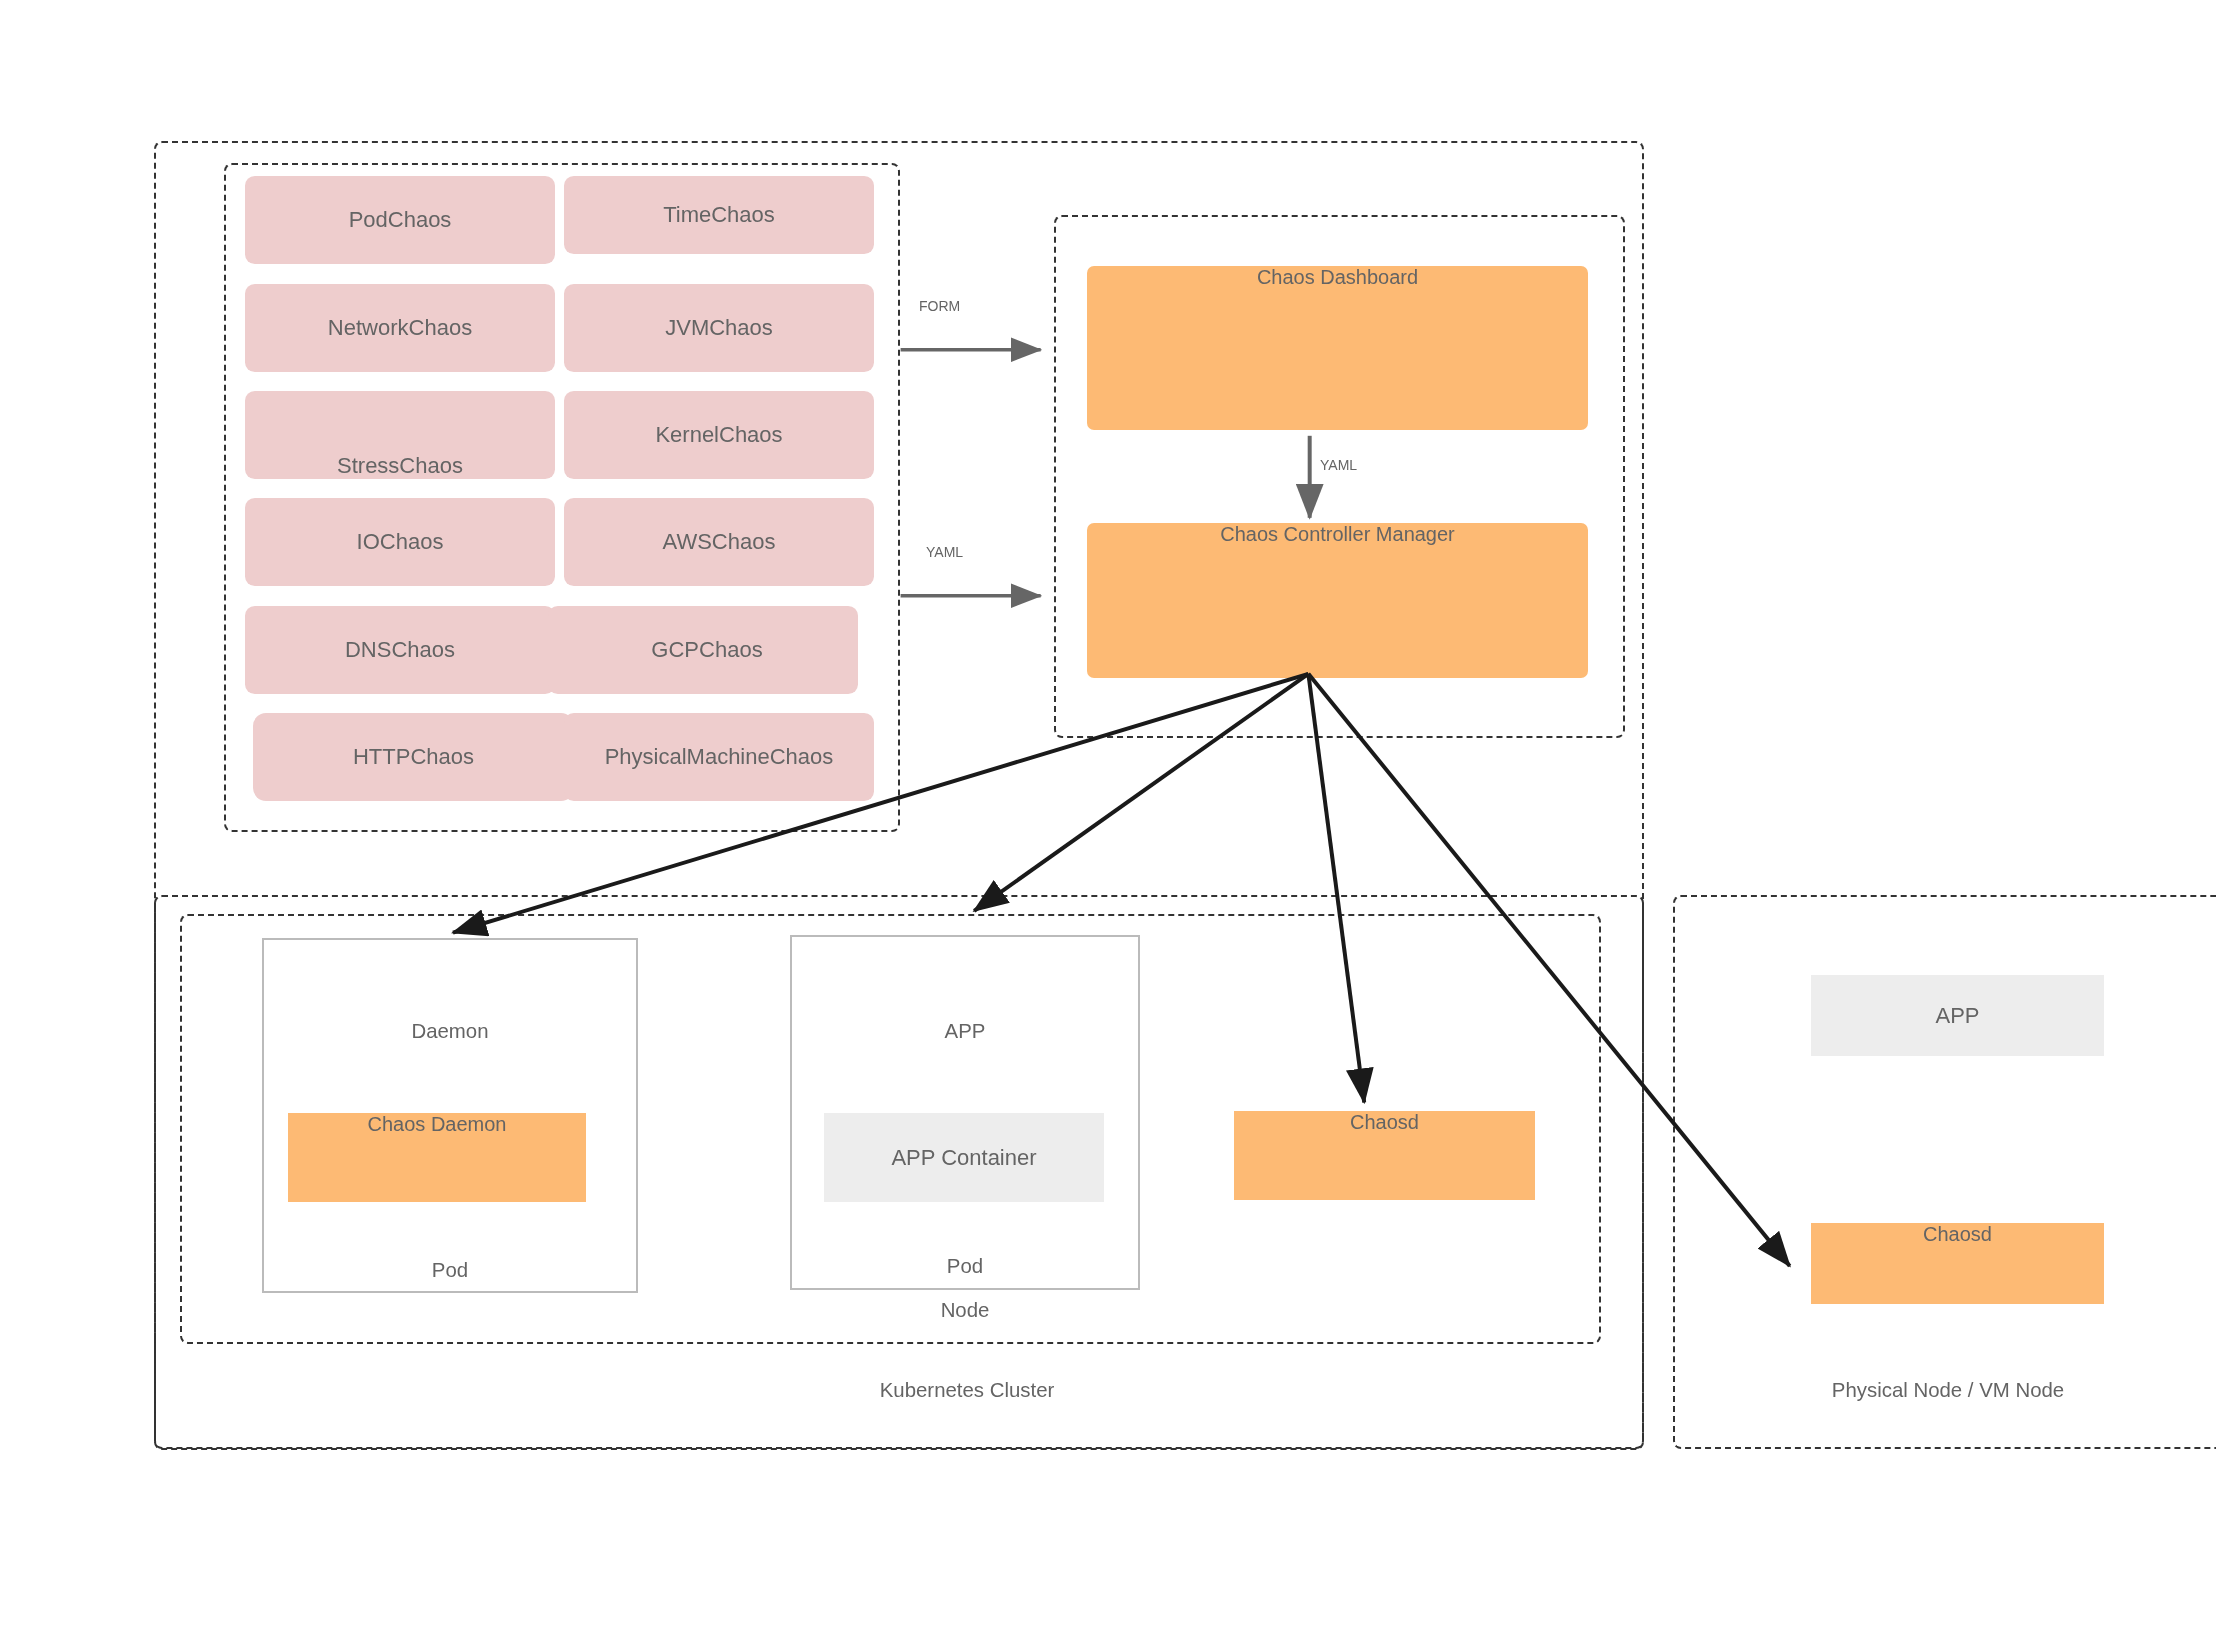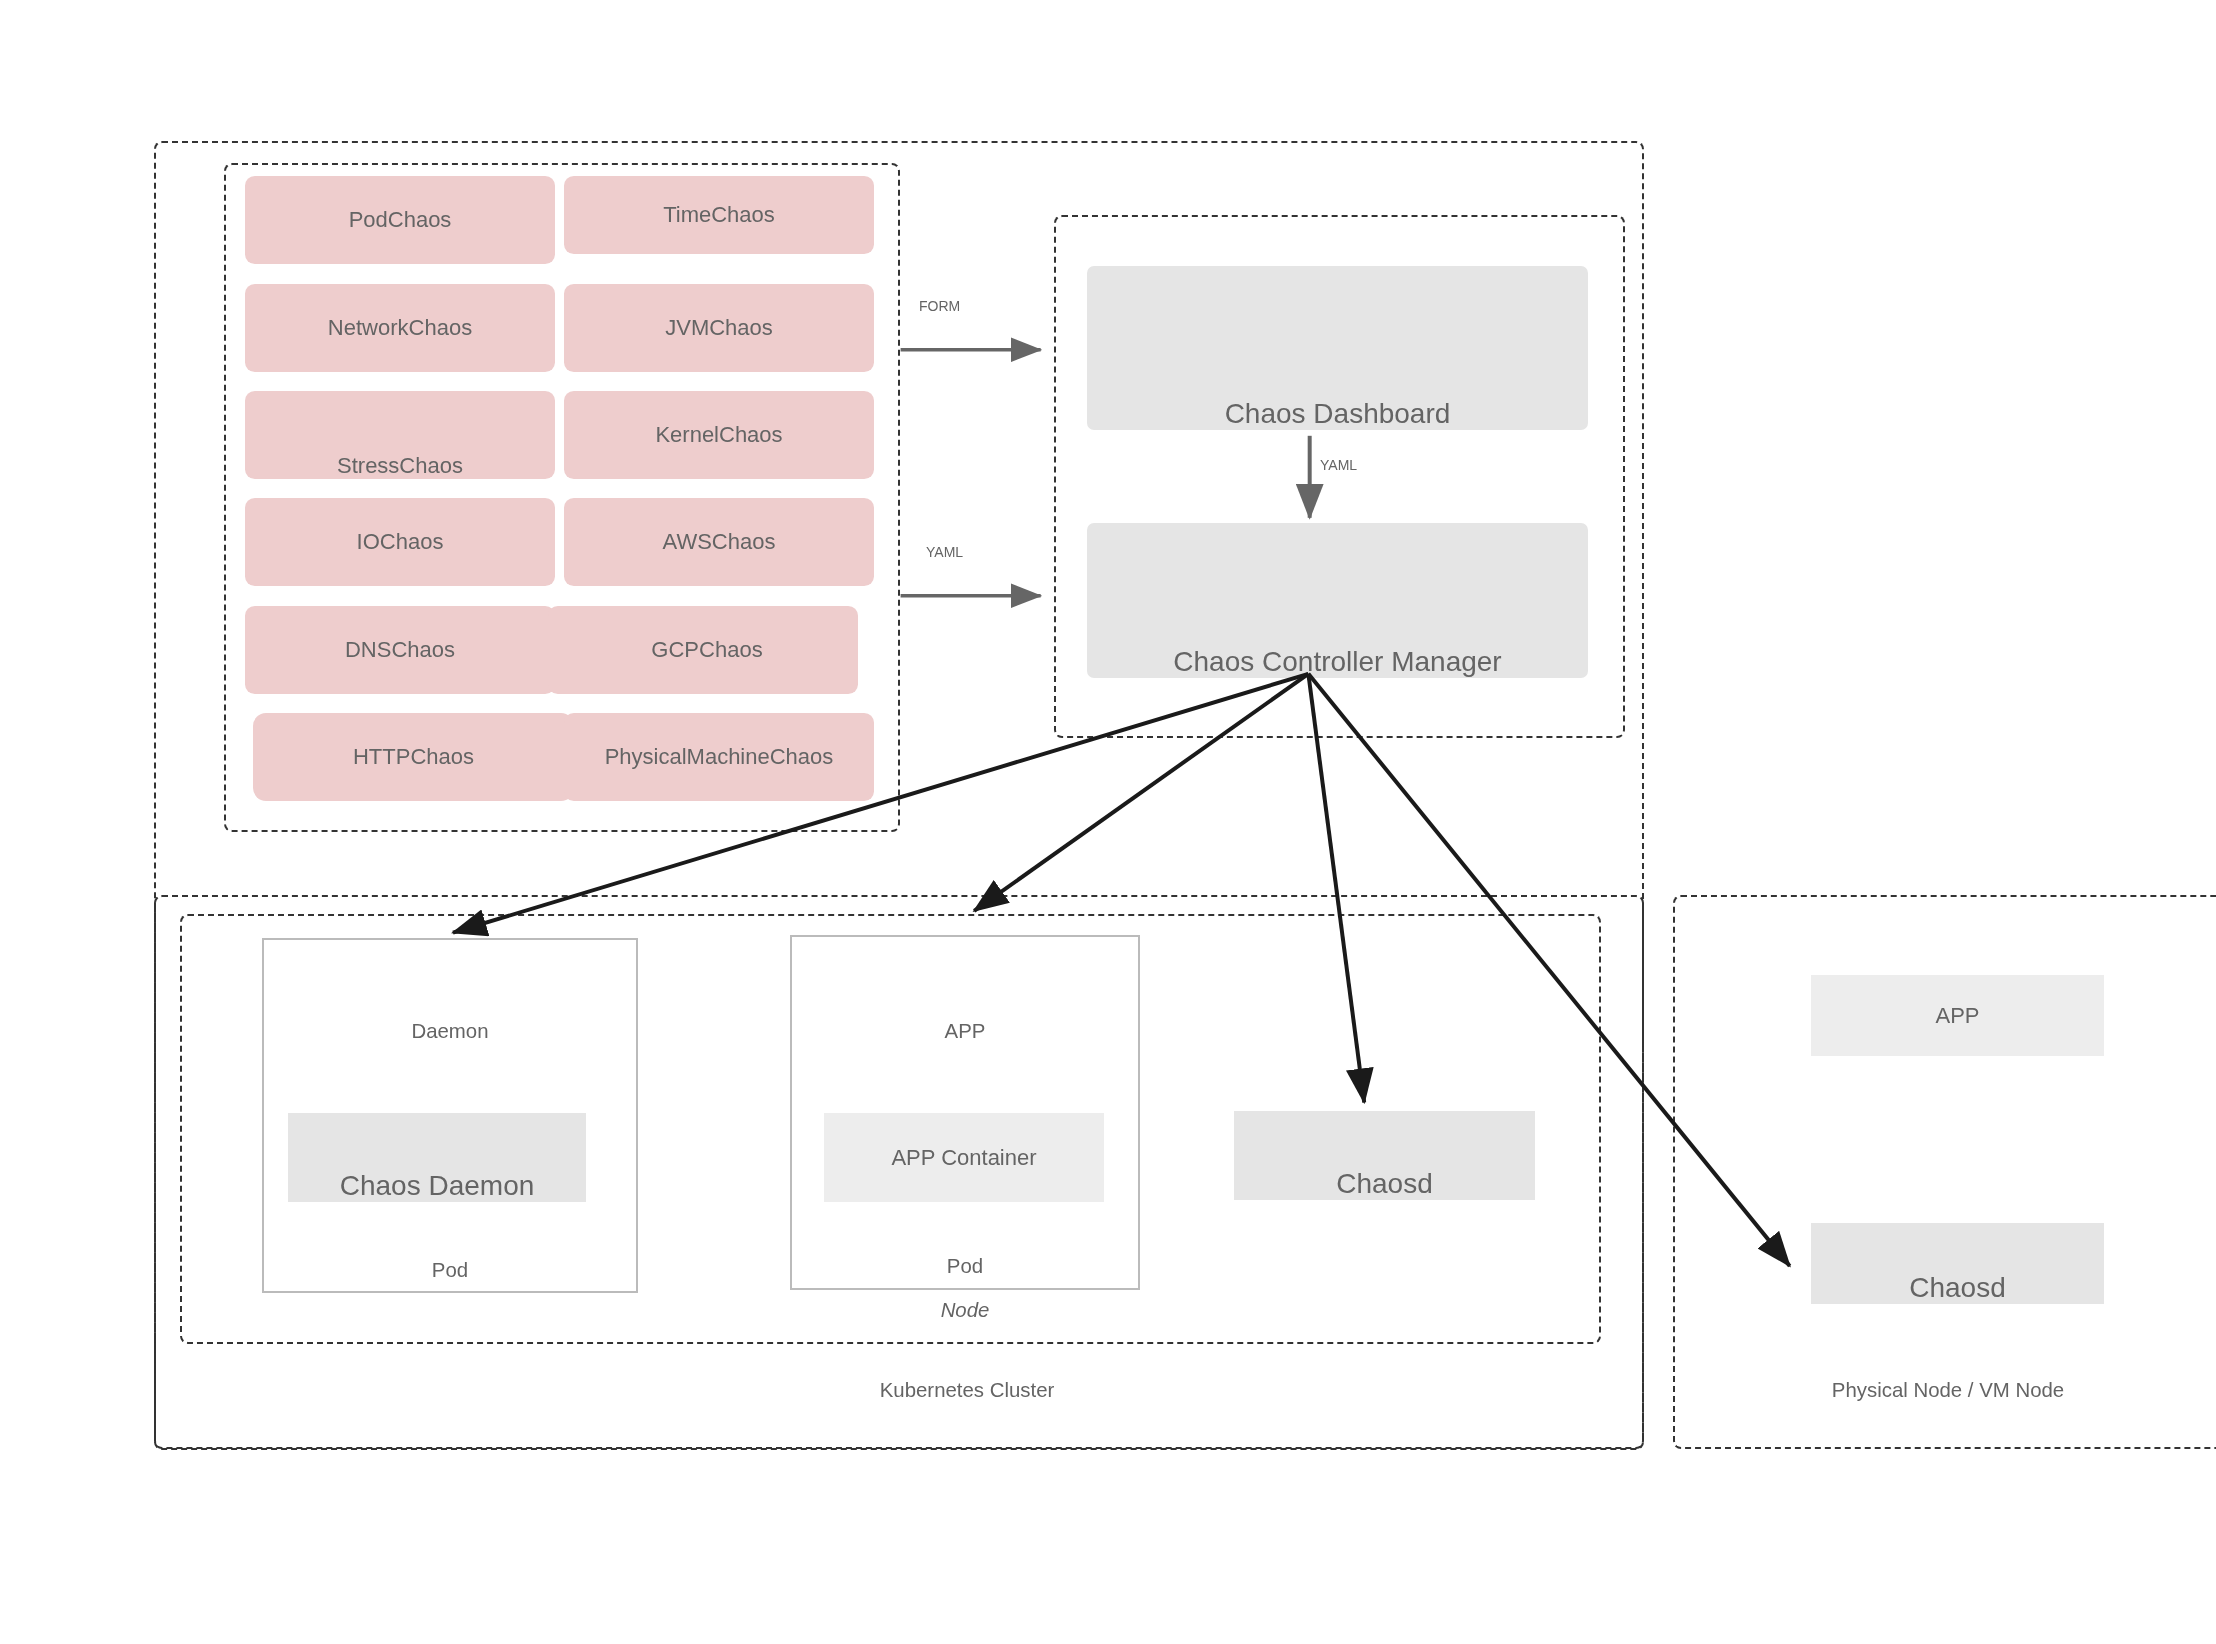--- a/index.html
+++ b/index.html
@@ -36,27 +36,27 @@
     border-radius: 9.8px;
     box-sizing: border-box;
     display: flex;
     align-items: center;
     justify-content: center;
     color: #646464;
     font-size: 22px;
   }
   .blue-card {
     position: absolute;
-    background: #e5e5e5;
+    background: #fdba74;
     box-sizing: border-box;
     display: flex;
-    align-items: flex-end;
+    align-items: flex-start;
     justify-content: center;
     color: #646464;
-    font-size: 28px;
+    font-size: 20px;
   }
   .blue-card.rounded {
     border-radius: 7px;
   }
   .gray-card {
     position: absolute;
     background: #EDEDED;
     box-sizing: border-box;
     display: flex;
     align-items: center;
@@ -166,21 +166,21 @@
   <div class="caption" style="left:790px; top:1020px; width:350px;">APP</div>
   <div class="gray-card" style="left:824px; top:1113px; width:280px; height:89px;">
     <span>APP Container</span>
   </div>
   <div class="caption" style="left:790px; top:1255px; width:350px;">Pod</div>
 
   <div class="blue-card" style="left:1234px; top:1111px; width:301px; height:89px;">
     <span>Chaosd</span>
   </div>
 
-  <div class="caption" style="left:790px; top:1299px; width:350px;font-style:italic;">Node</div>
+  <div class="caption" style="left:790px; top:1299px; width:350px;">Node</div>
 
   <div class="caption" style="left:723px; top:1379px; width:488px;">Kubernetes Cluster</div>
 
   <div class="dashed-box" style="left:1673px; top:895px; width:550px; height:554px;"></div>
 
   <div class="gray-card" style="left:1811px; top:975px; width:293px; height:81px;">
     <span>APP</span>
   </div>
 
   <div class="blue-card" style="left:1811px; top:1223px; width:293px; height:81px;">

